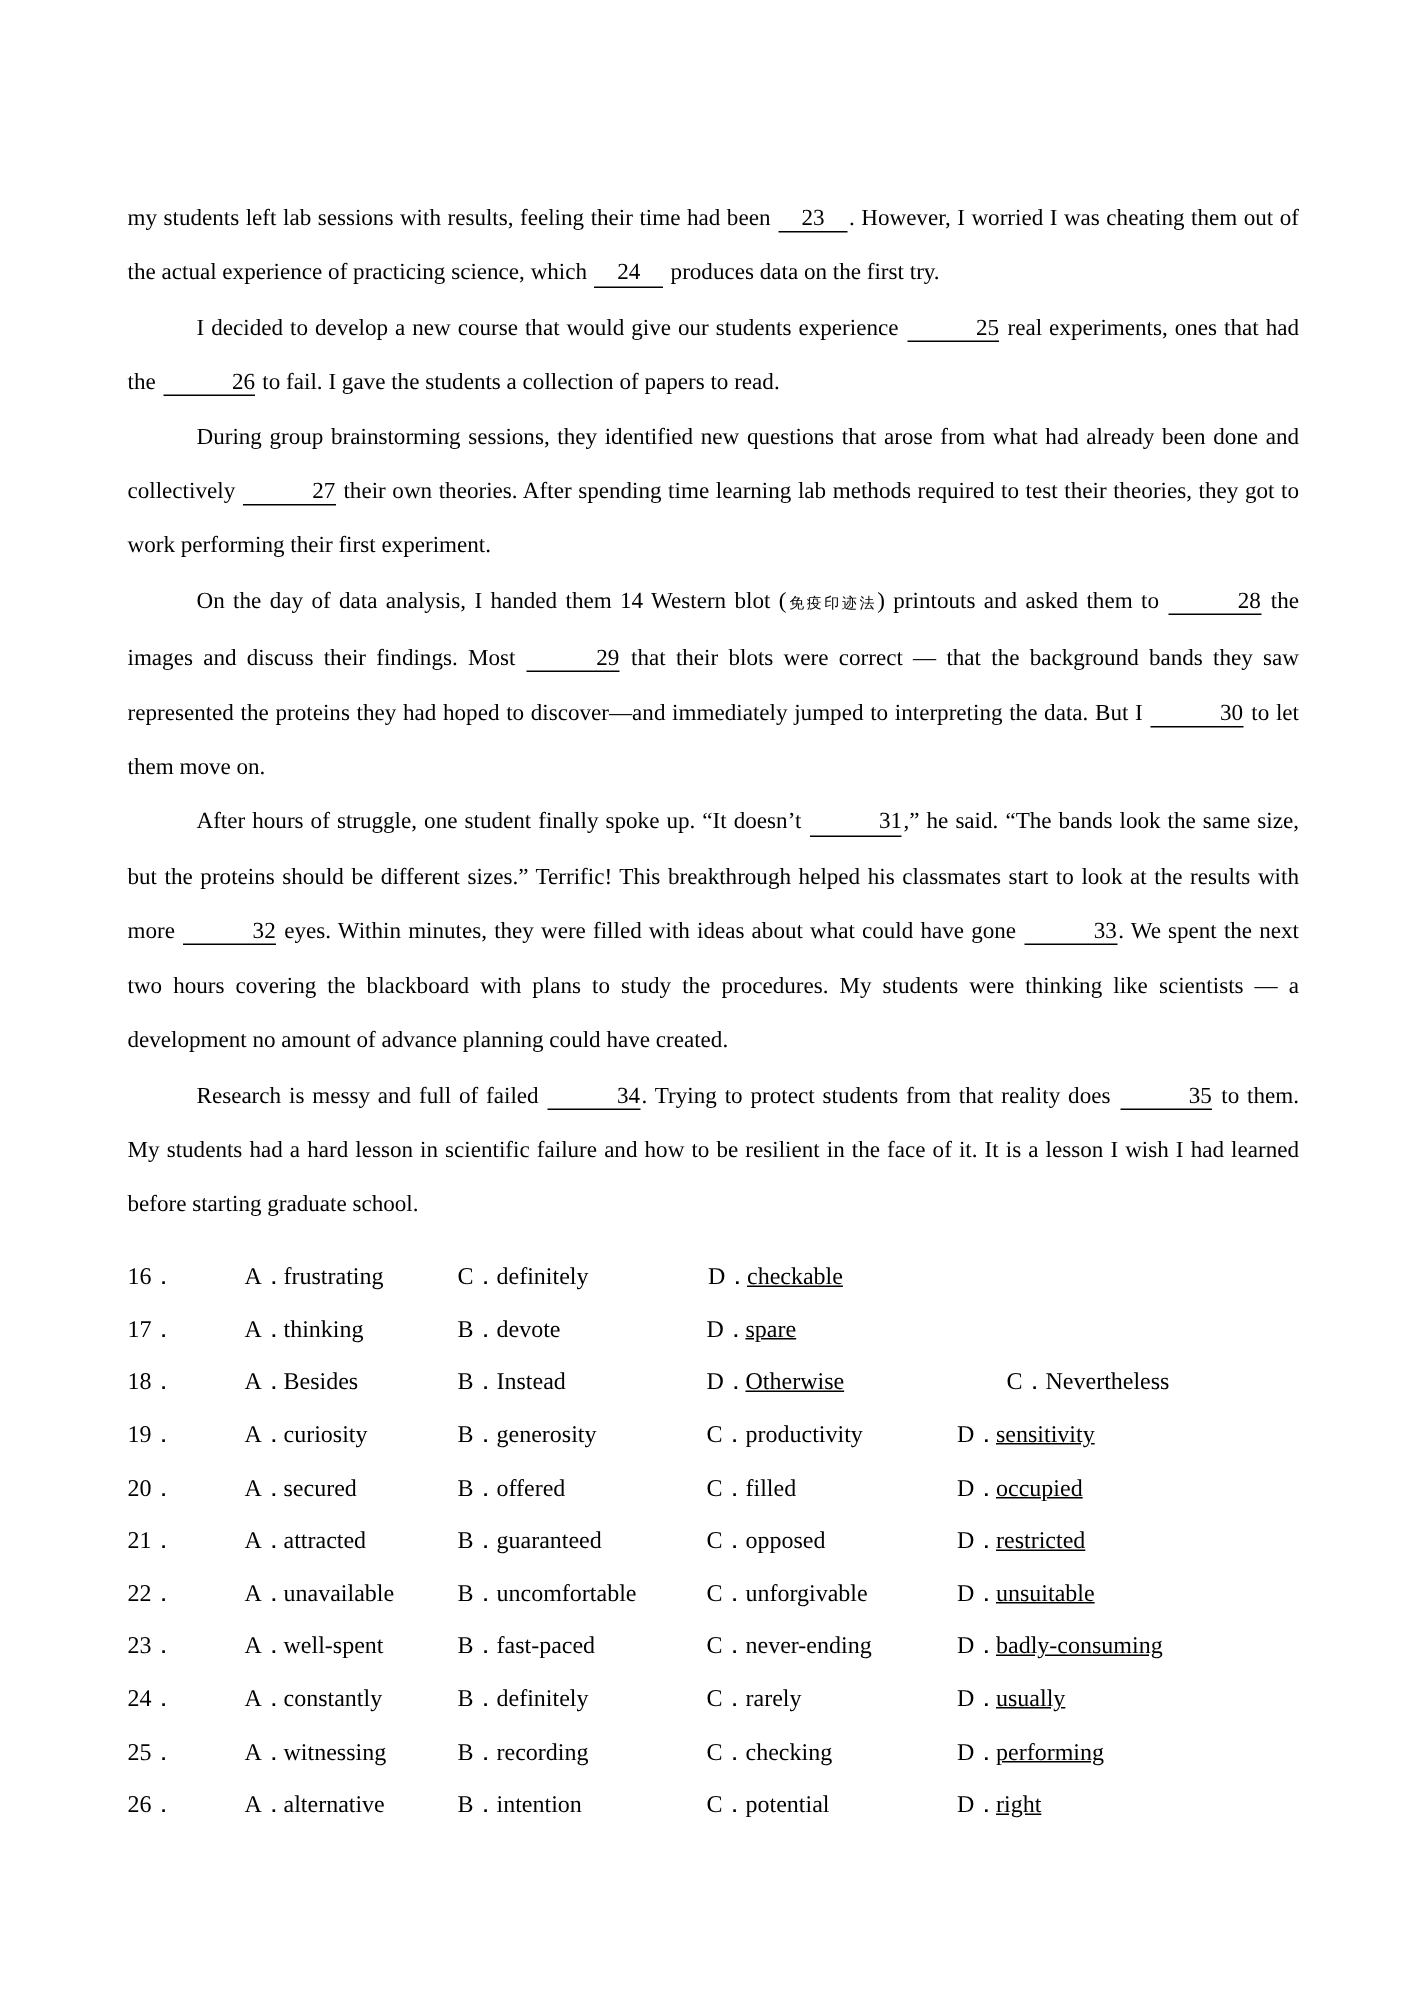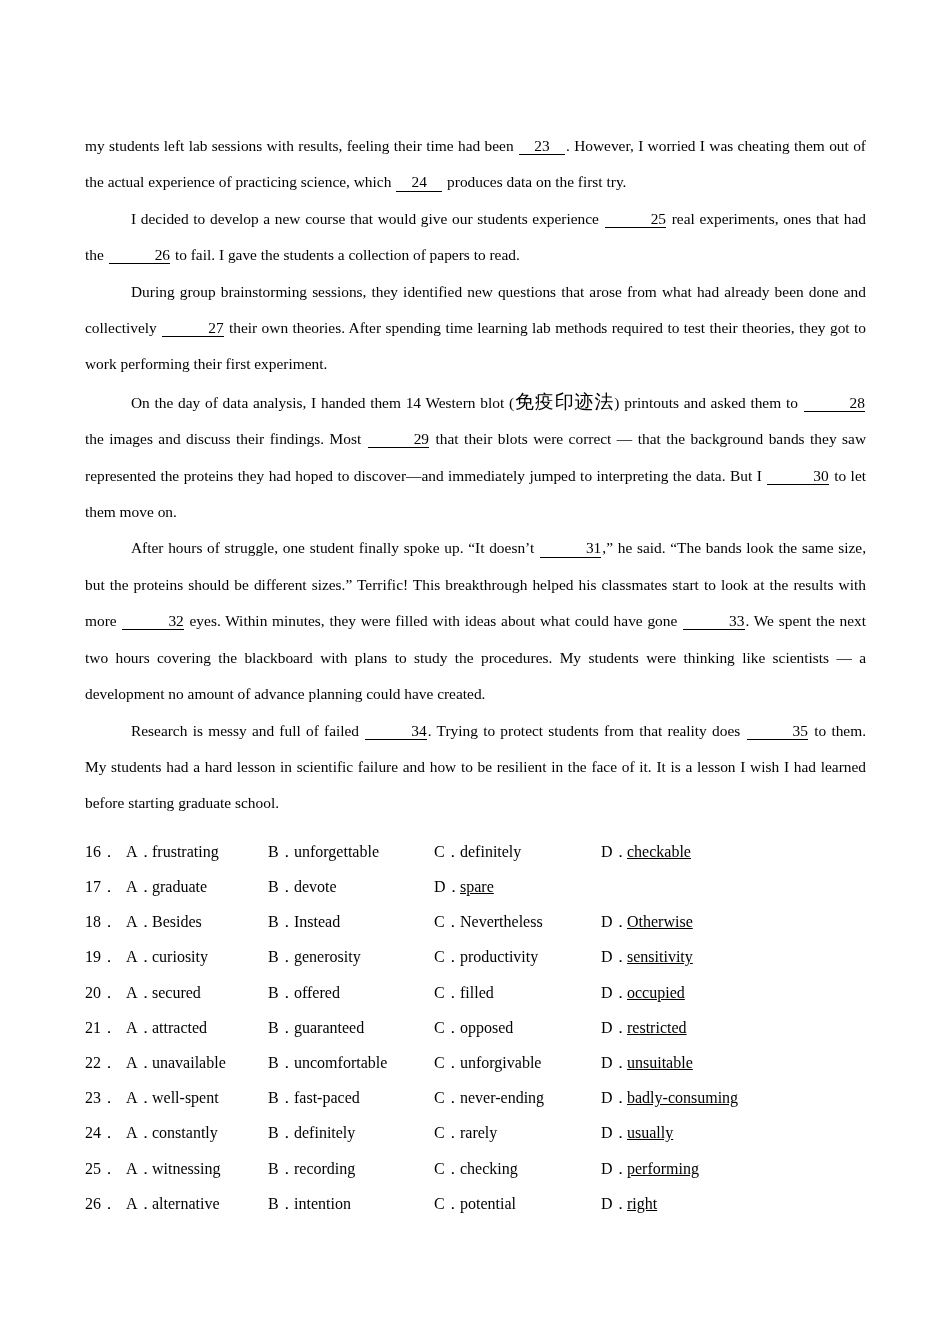--- a/index.html
+++ b/index.html
@@ -38,40 +38,40 @@
     display: inline-block;
     border-bottom: 1px solid #000;
     text-align: center;
     min-width: 46px;
     line-height: 1.05;
     margin: 0 1px;
     vertical-align: baseline;
   }
   .cn {
     font-family: "DejaVu Sans", "Liberation Sans", sans-serif;
-    font-size: 19px;
+    font-size: 10px;
   }
   .options {
     margin-top: 12px;
     font-size: 16px;
     line-height: 35.2px;
   }
   .opt-row {
     display: flex;
     align-items: baseline;
     white-space: nowrap;
   }
   .q-num {
     width: 41px;
     flex: 0 0 41px;
   }
   .opt {
     flex: 0 0 auto;
   }
-  .opt-a { width: 142px; }
+  .opt-a { width: 142px; margin-left: 37px; }
   .opt-b { width: 166px; }
   .opt-c { width: 167px; }
   .opt-d { width: 200px; text-decoration: underline; }
   .opt-letter {
     display: inline-block;
     width: 26px;
   }
   .sep {
     letter-spacing: 0;
   }
@@ -87,36 +87,35 @@
       <p class="indent"><span>During group brainstorming sessions, they identified new questions that arose from what had already been done and collectively </span><span class="blank">27</span><span> their own theories. After spending time learning lab methods required to test their theories, they got to work performing their first experiment.</span></p>
       <p class="indent"><span>On the day of data analysis, I handed them 14 Western blot (</span><span class="cn">免疫印迹法</span><span>) printouts and asked them to </span><span class="blank">28</span><span> the images and discuss their findings. Most </span><span class="blank">29</span><span> that their blots were correct — that the background bands they saw represented the proteins they had hoped to discover—and immediately jumped to interpreting the data. But I </span><span class="blank">30</span><span> to let them move on.</span></p>
       <p class="indent"><span>After hours of struggle, one student finally spoke up. “It doesn’t </span><span class="blank">31</span><span>,” he said. “The bands look the same size, but the proteins should be different sizes.” Terrific! This breakthrough helped his classmates start to look at the results with more </span><span class="blank">32</span><span> eyes. Within minutes, they were filled with ideas about what could have gone </span><span class="blank">33</span><span>. We spent the next two hours covering the blackboard with plans to study the procedures. My students were thinking like scientists — a development no amount of advance planning could have created.</span></p>
       <p class="indent"><span>Research is messy and full of failed </span><span class="blank">34</span><span>. Trying to protect students from that reality does </span><span class="blank">35</span><span> to them. My students had a hard lesson in scientific failure and how to be resilient in the face of it. It is a lesson I wish I had learned before starting graduate school.</span></p>
     </div>
 
   <div class="options" id="options-root">
       <div class="opt-row">
         <span class="q-num"><span>16</span><span class="sep">．</span></span>
         <span class="opt opt-a"><span class="opt-letter"><span>A</span><span class="sep">．</span></span><span>frustrating</span></span>
-        <span class="opt opt-b"><span class="opt-letter"><span>B</span><span class="sep">．</span></span><span>unforgettable</span></span>
         <span class="opt opt-c"><span class="opt-letter"><span>C</span><span class="sep">．</span></span><span>definitely</span></span>
         <span class="opt opt-d"><span class="opt-letter"><span>D</span><span class="sep">．</span></span><span>checkable</span></span>
       </div>
       <div class="opt-row">
         <span class="q-num"><span>17</span><span class="sep">．</span></span>
-        <span class="opt opt-a"><span class="opt-letter"><span>A</span><span class="sep">．</span></span><span>graduate</span></span>
+        <span class="opt opt-a"><span class="opt-letter"><span>A</span><span class="sep">．</span></span><span>thinking</span></span>
         <span class="opt opt-b"><span class="opt-letter"><span>B</span><span class="sep">．</span></span><span>devote</span></span>
         <span class="opt opt-d"><span class="opt-letter"><span>D</span><span class="sep">．</span></span><span>spare</span></span>
       </div>
       <div class="opt-row">
         <span class="q-num"><span>18</span><span class="sep">．</span></span>
         <span class="opt opt-a"><span class="opt-letter"><span>A</span><span class="sep">．</span></span><span>Besides</span></span>
         <span class="opt opt-b"><span class="opt-letter"><span>B</span><span class="sep">．</span></span><span>Instead</span></span>
+        <span class="opt opt-d"><span class="opt-letter"><span>D</span><span class="sep">．</span></span><span>Otherwise</span></span>
         <span class="opt opt-c"><span class="opt-letter"><span>C</span><span class="sep">．</span></span><span>Nevertheless</span></span>
-        <span class="opt opt-d"><span class="opt-letter"><span>D</span><span class="sep">．</span></span><span>Otherwise</span></span>
       </div>
       <div class="opt-row">
         <span class="q-num"><span>19</span><span class="sep">．</span></span>
         <span class="opt opt-a"><span class="opt-letter"><span>A</span><span class="sep">．</span></span><span>curiosity</span></span>
         <span class="opt opt-b"><span class="opt-letter"><span>B</span><span class="sep">．</span></span><span>generosity</span></span>
         <span class="opt opt-c"><span class="opt-letter"><span>C</span><span class="sep">．</span></span><span>productivity</span></span>
         <span class="opt opt-d"><span class="opt-letter"><span>D</span><span class="sep">．</span></span><span>sensitivity</span></span>
       </div>
       <div class="opt-row">
         <span class="q-num"><span>20</span><span class="sep">．</span></span>

